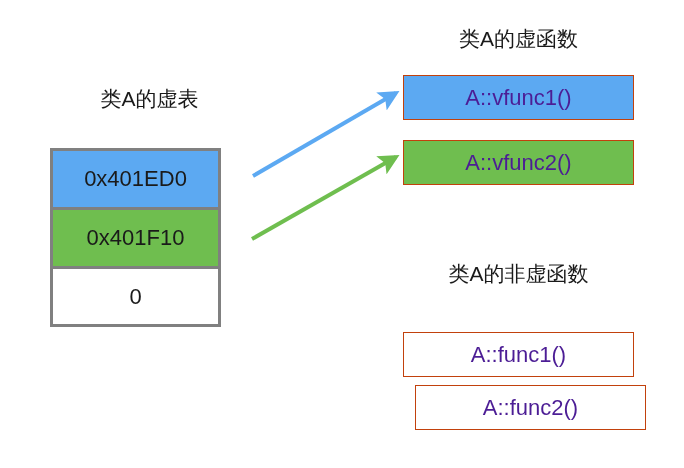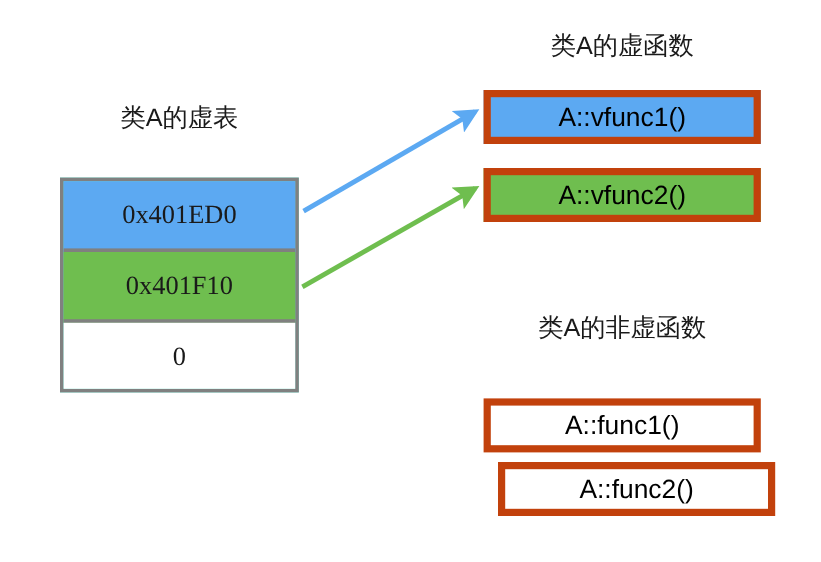--- a/index.html
+++ b/index.html
@@ -26,26 +26,25 @@
     white-space: nowrap;
     text-align: center;
     line-height: 1;
   }
 
   
   #vtable {
     position: absolute;
     left: 50px;
     top: 148px;
-    width: 199px;
+    width: 171px;
     height: 179px;
     border: 3px solid #808080;
     box-sizing: border-box;
-    background: #5eead4;
-    font-family: Liberation Serif, serif;
+    background: #14532d;
   }
   .vcell {
     position: absolute;
     left: 0;
     width: 100%;
     height: 59px;
     box-sizing: border-box;
     display: flex;
     align-items: center;
     justify-content: center;
@@ -56,26 +55,26 @@
   .vcell.c1 { top: 59px;  background: #6FBE4F; border-bottom: 3px solid #808080; }
   .vcell.c2 { top: 118px; height: 55px; background: #ffffff; }
 
   
   .fnbox {
     position: absolute;
     left: 403px;
     width: 231px;
     height: 45px;
     box-sizing: border-box;
-    border: 6px solid #c2410c;
+    border: 1px solid #c2410c;
     display: flex;
     align-items: center;
     justify-content: center;
     font-size: 22px;
-    color: #000000;
+    color: #4c1d95;
     background: #ffffff;
   }
   #vfunc1-box { top: 75px;  background: #5CA9F2; }
   #vfunc2-box { top: 140px; background: #6FBE4F; text-align: right; }
   #func1-box  { top: 320px; background: #ffffff; margin-top: 12px; }
   #func2-box  { top: 385px; background: #ffffff; margin-left: 12px; }
 
   
   #arrows {
     position: absolute;

